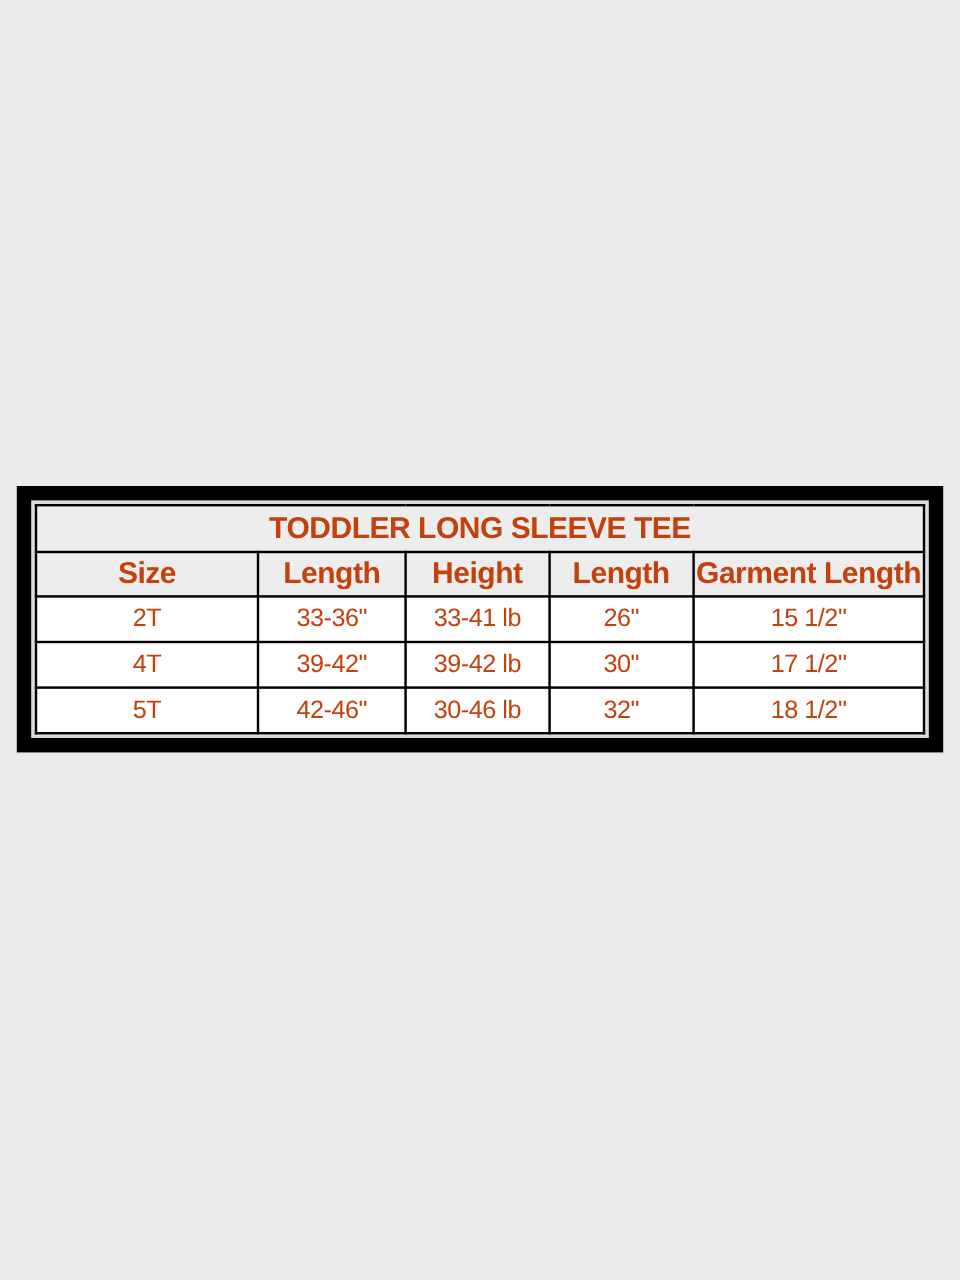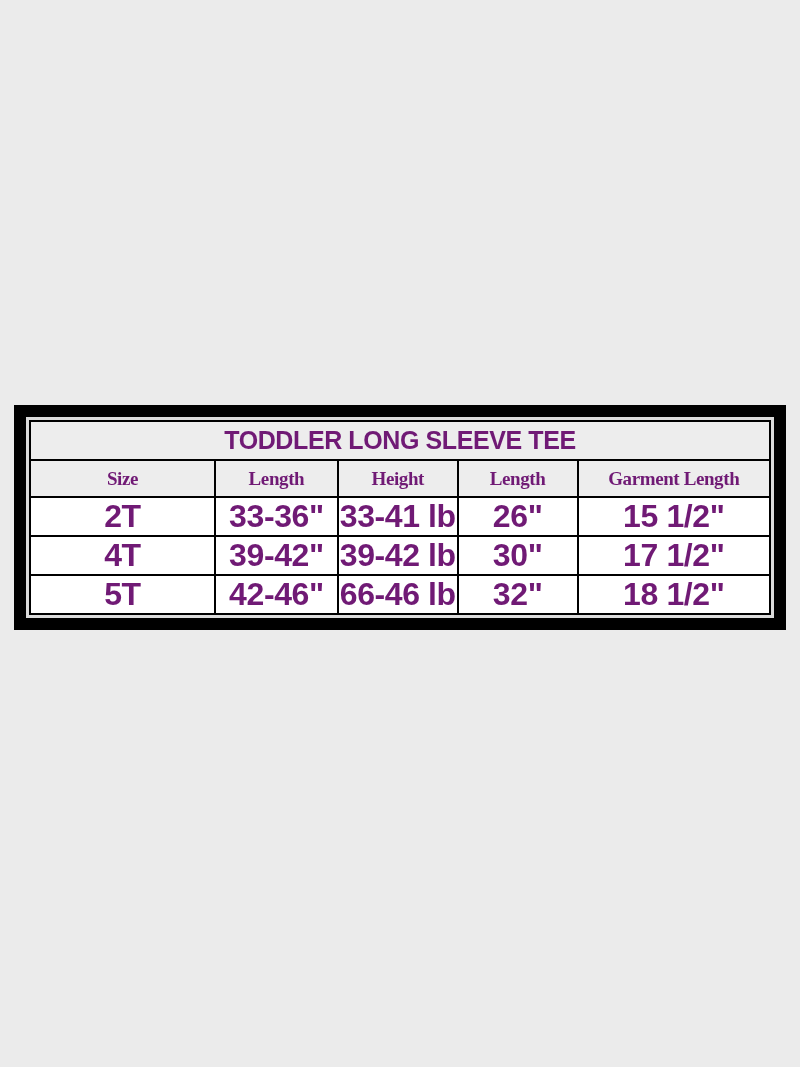--- a/index.html
+++ b/index.html
@@ -28,42 +28,41 @@
     border-collapse: collapse;
     width: 100%;
     table-layout: fixed;
   }
   table.size-chart th,
   table.size-chart td {
     border: 2px solid #000000;
     text-align: center;
     vertical-align: middle;
     padding: 0;
-    color: #701a75;
+    color: #c2410c;
     letter-spacing: -0.4px;
     overflow: hidden;
     white-space: nowrap;
   }
   th.table-title {
     background: #ededed;
     font-size: 25px;
     font-weight: bold;
     height: 37px;
   }
   tr.header-row th {
     background: #ededed;
-    font-size: 19px;
+    font-size: 25px;
     font-weight: bold;
     height: 35px;
-    font-family: Liberation Serif, serif;
   }
   tbody td {
     background: #ffffff;
-    font-size: 32px;
-    font-weight: bold;
+    font-size: 21px;
+    font-weight: normal;
     height: 36px;
   }
   col.c-size   { width: 25%; }
   col.c-height { width: 16.6%; }
   col.c-weight { width: 16.2%; }
   col.c-chest  { width: 16.2%; }
   col.c-length { width: 26%; }
 </style>
 </head>
 <body>
@@ -100,19 +99,19 @@
         <tr>
           <td>4T</td>
           <td>39-42"</td>
           <td>39-42 lb</td>
           <td>30"</td>
           <td>17 1/2"</td>
         </tr>
         <tr>
           <td>5T</td>
           <td>42-46"</td>
-          <td>66-46 lb</td>
+          <td>30-46 lb</td>
           <td>32"</td>
           <td>18 1/2"</td>
         </tr>
       </tbody>
   </table>
 </div>
 
 </body></html>

